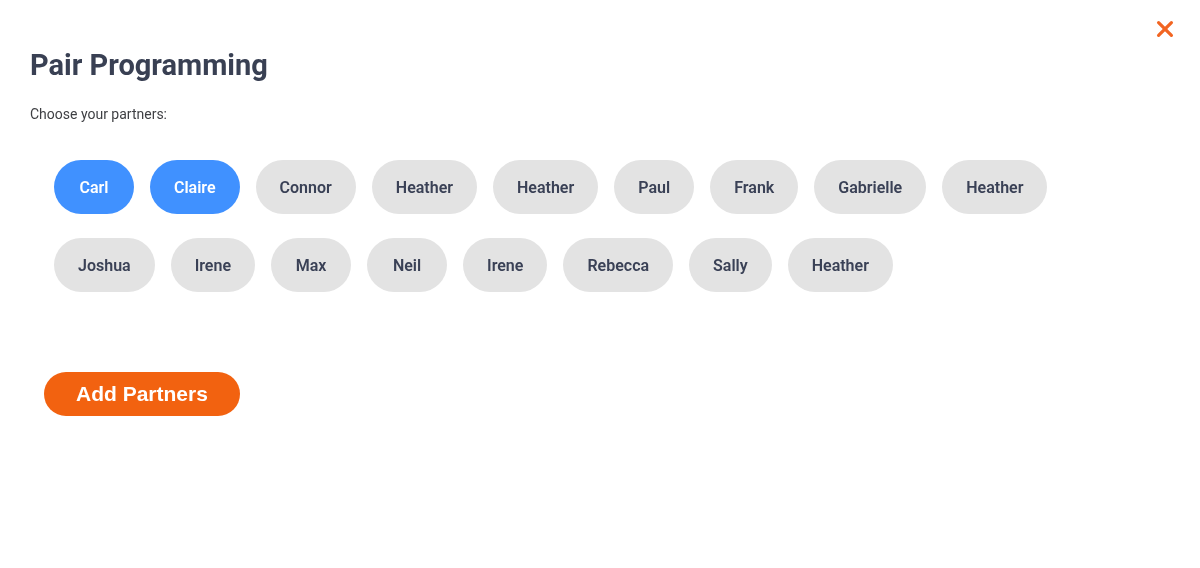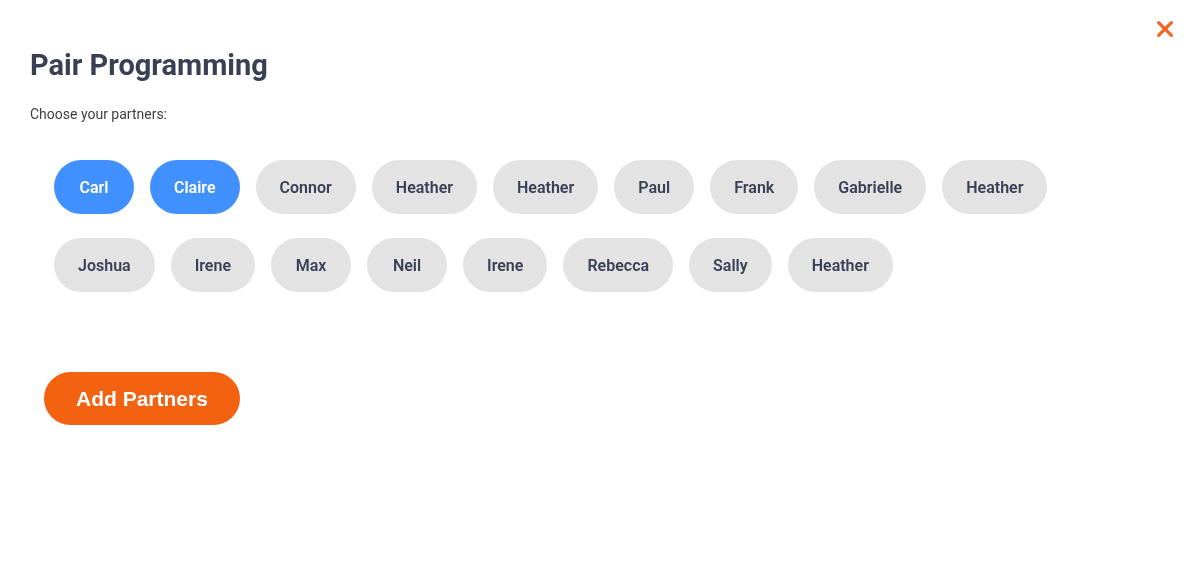--- a/index.html
+++ b/index.html
@@ -66,21 +66,21 @@
     .chip.selected {
       background: #4091FF;
       color: #ffffff;
     }
     .add-btn {
       margin-top: 80px;
       margin-left: 14px;
       display: inline-flex;
       align-items: center;
       justify-content: center;
-      height: 53px;
+      height: 44px;
       padding: 0 32px;
       border-radius: 28px;
       background: #F26210;
       color: #ffffff;
       font-size: 21px;
       font-weight: 700;
       border: none;
       cursor: pointer;
     }
   </style>

